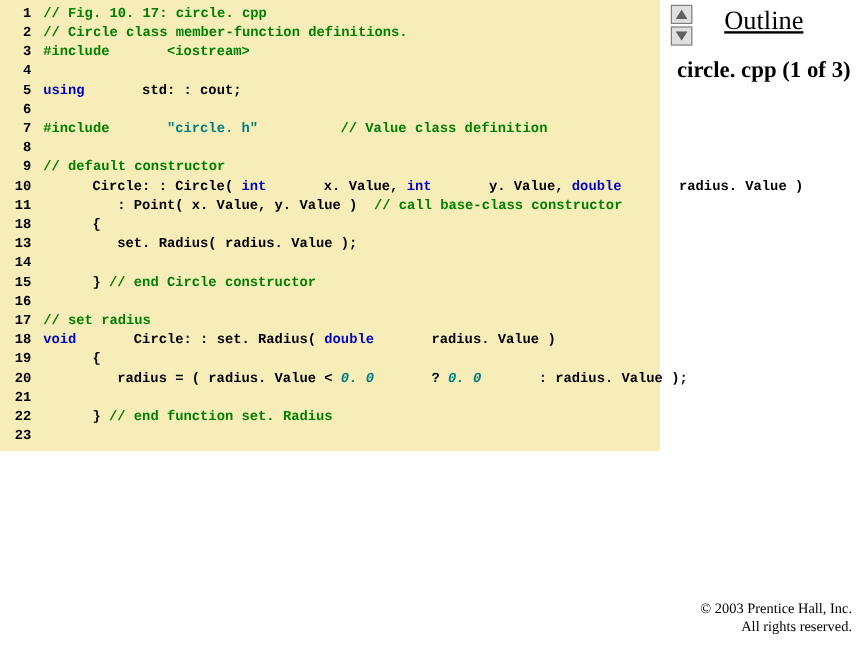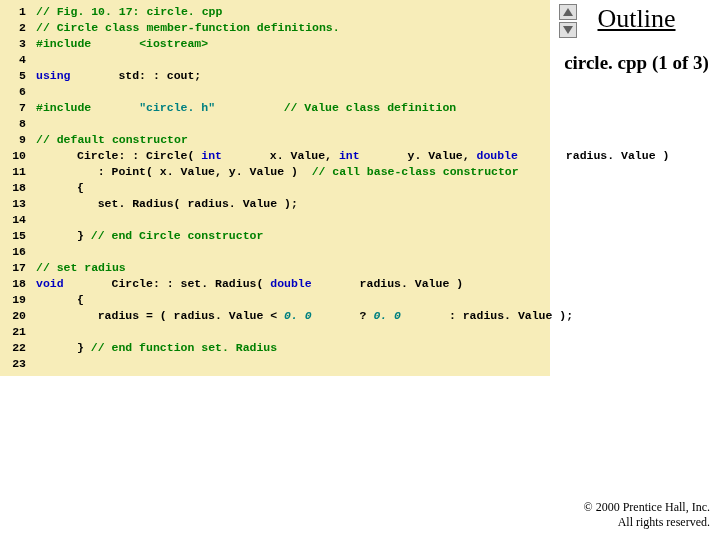--- a/index.html
+++ b/index.html
@@ -65,21 +65,21 @@
     width: 16px;
     height: 14px;
     border: 1px solid #808080;
     background: #e0e0e0;
     display: flex;
     align-items: center;
     justify-content: center;
   }
   .tri svg { display: block; }
   .outline-title {
-    font-size: 26px;
+    font-size: 22px;
     text-decoration: underline;
     margin-bottom: 18px;
     color: #000;
   }
   .file-label {
     font-size: 19px;
     font-weight: bold;
     color: #000;
   }
   .footer {
@@ -136,15 +136,15 @@
             <polygon points="0,0 10,0 5,8" fill="#606060"></polygon>
           </svg>
       </span>
     </div>
   </div>
   <div class="outline-title">Outline</div>
   <div class="file-label">circle. cpp (1 of 3)</div>
 </div>
 
 <div class="footer">
-  <div>© 2000 Prentice Hall, Inc.</div>
+  <div>© 2003 Prentice Hall, Inc.</div>
   <div>All rights reserved.</div>
 </div>
 
 </body></html>

